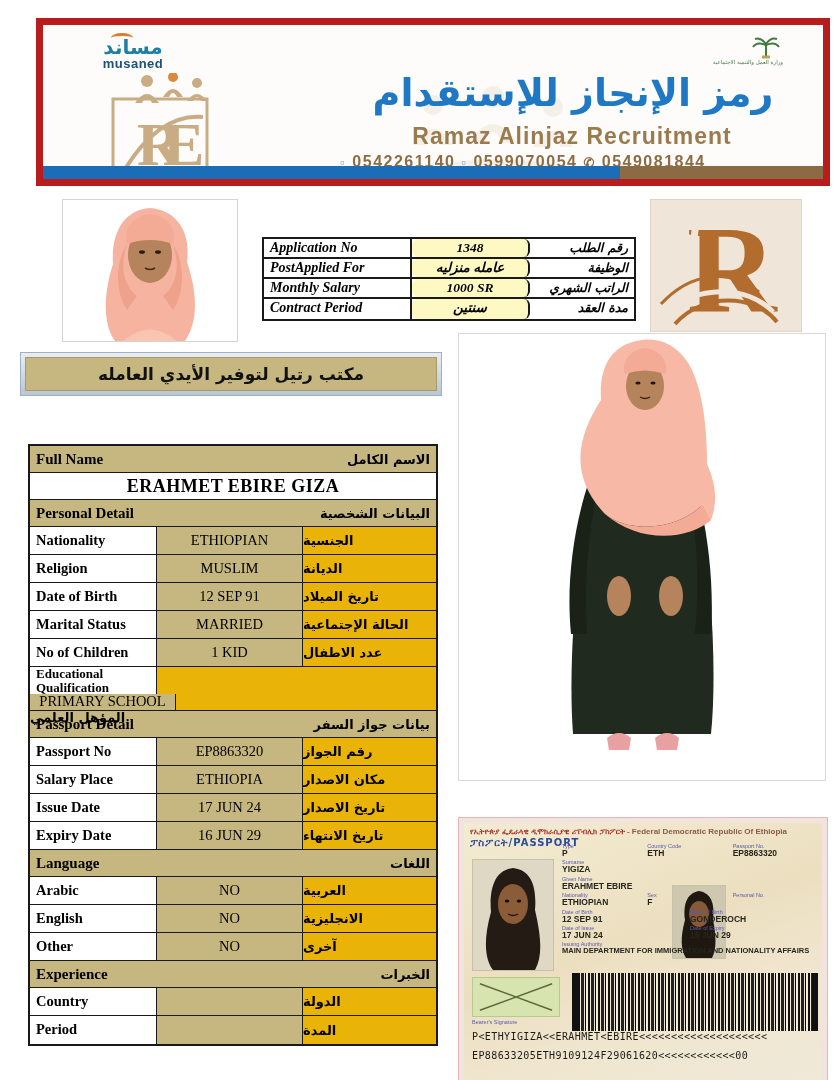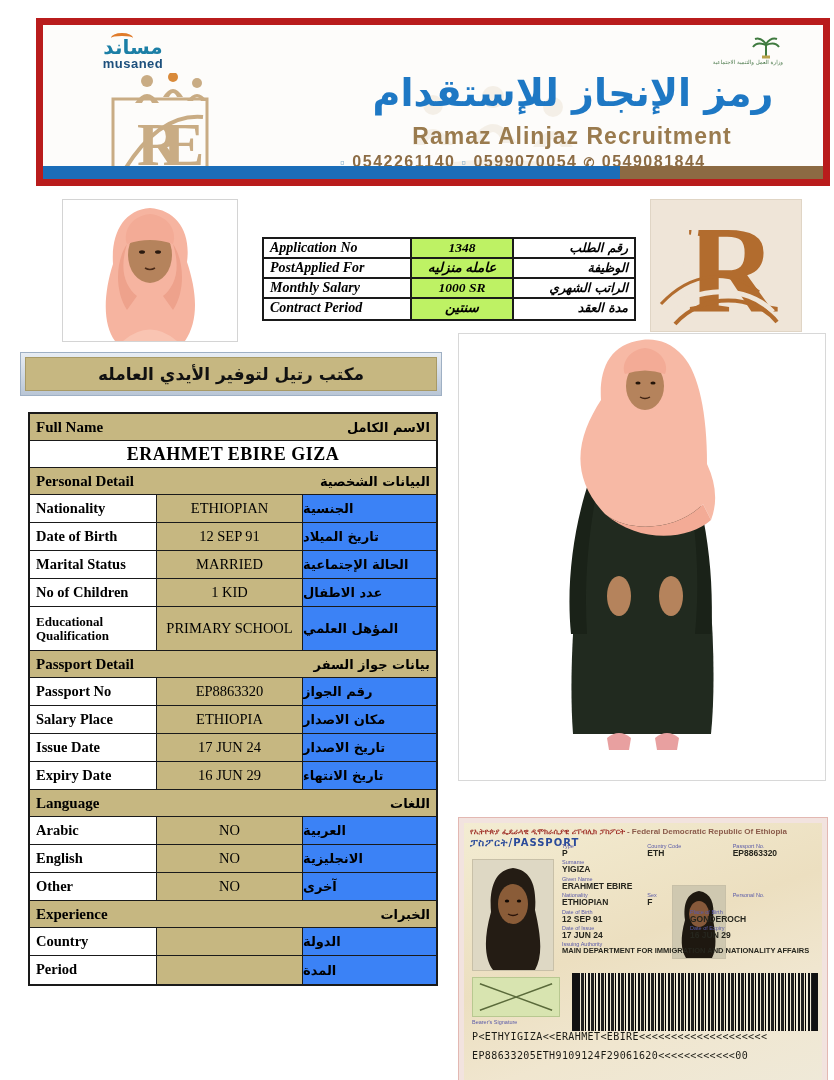--- a/index.html
+++ b/index.html
@@ -40,38 +40,38 @@
   
   .portrait-card { position:absolute; left:62px; top:199px; width:176px; height:143px;
     background:#fff; border:1px solid #d4d4d4; overflow:hidden; }
   .rlogo-card { position:absolute; left:650px; top:199px; width:152px; height:133px;
     background:#efe5d8; border:1px solid #e0d5c5; }
 
   .app-table { position:absolute; left:262px; top:237px; width:374px; border:2px solid #1a1a1a; border-bottom-width:2px; }
   .app-row { display:flex; height:20px; border-bottom:2px solid #1a1a1a;font-style:italic; }
   .app-row:last-child { border-bottom:none; }
   .app-label-en { width:148px; font-weight:bold; font-size:14px; padding-left:6px; line-height:18px; background:#fff; border-right:2px solid #1a1a1a; }
-  .app-value { width:102px; font-weight:bold; font-size:13.5px; text-align:center; line-height:18px; background:#bef264; border-right:2px solid #1a1a1a; }
+  .app-value { width:118px; font-weight:bold; font-size:13.5px; text-align:center; line-height:18px; background:#fef9c3; border-right:2px solid #1a1a1a;border-radius:6px; }
   .app-label-ar { flex:1; font-weight:bold; font-size:13.5px; text-align:right; padding-right:6px; line-height:18px; background:#fff; direction:rtl; font-family:"DejaVu Sans", sans-serif; font-size:12.5px; }
 
   
   .banner { position:absolute; left:20px; top:352px; width:422px; height:44px;
     background:linear-gradient(180deg,#e8edf3,#b9c6d6); border:1px solid #9fb0c4; padding:4px; }
   .banner-inner { width:100%; height:100%; background:#c6b781; border:1px solid #a89a66;
     display:flex; align-items:center; justify-content:center;
     font-weight:bold; font-size:19px; color:#111; direction:rtl; font-family:"DejaVu Sans", sans-serif; font-size:17px; }
 
   
-  .worker-table { position:absolute; left:28px; top:412px; width:410px; border:2px solid #1a1a1a; background:#3b82f6; }
+  .worker-table { position:absolute; left:28px; top:444px; width:410px; border:2px solid #1a1a1a; background:#eab308; }
   .w-row { display:flex; border-bottom:1.5px solid #1a1a1a; }
   .w-row:last-child { border-bottom:none;justify-content:space-between; }
   .w-row-section { height:27px; background:#c6b781; align-items:center; }
   .w-row-name { height:27px; background:#fff; align-items:center; justify-content:center; }
   .w-row-data { height:28px; }
-  .w-row-tall { height:44px; }
+  .w-row-tall { height:44px;flex-direction:column; }
   .w-sec-en { flex:1; font-weight:bold; font-size:15px; padding-left:6px; }
   .w-sec-ar { flex:1; font-weight:bold; text-align:right; padding-right:6px; direction:rtl; font-family:"DejaVu Sans", sans-serif; font-size:13px; }
   .w-name { font-weight:bold; font-size:18px; letter-spacing:.5px; }
   .w-label { width:127px; background:#fff; font-weight:bold; font-size:14.5px; padding:0 0 0 6px; border-right:1.5px solid #1a1a1a; display:flex; align-items:center; line-height:1.05; }
   .w-value { width:146px; background:#c6b781; font-size:14.5px; border-right:1.5px solid #1a1a1a; display:flex; align-items:center; justify-content:center; text-align:center; line-height:1.1; }
   .w-ar { flex:1; font-weight:bold; text-align:right; padding-right:6px; direction:rtl; display:flex; align-items:center; justify-content:flex-end; font-family:"DejaVu Sans", sans-serif; font-size:13px; }
   .w-row-tall .w-label { font-size:13px; }
 
   
   .fullbody-card { position:absolute; left:458px; top:333px; width:368px; height:448px;
@@ -247,20 +247,25 @@
       <div class="w-row w-row-section">
         <div class="w-sec-en">Personal Detail</div>
         <div class="w-sec-ar">البيانات الشخصية</div>
       </div>
       <div class="w-row w-row-data">
         <div class="w-label">Nationality</div>
         <div class="w-value">ETHIOPIAN</div>
         <div class="w-ar">الجنسية</div>
       </div>
       <div class="w-row w-row-data">
+        <div class="w-label">Religion</div>
+        <div class="w-value">MUSLIM</div>
+        <div class="w-ar">الديانة</div>
+      </div>
+      <div class="w-row w-row-data">
         <div class="w-label">Date of Birth</div>
         <div class="w-value">12 SEP 91</div>
         <div class="w-ar">تاريخ الميلاد</div>
       </div>
       <div class="w-row w-row-data">
         <div class="w-label">Marital Status</div>
         <div class="w-value">MARRIED</div>
         <div class="w-ar">الحالة الإجتماعية</div>
       </div>
       <div class="w-row w-row-data">

